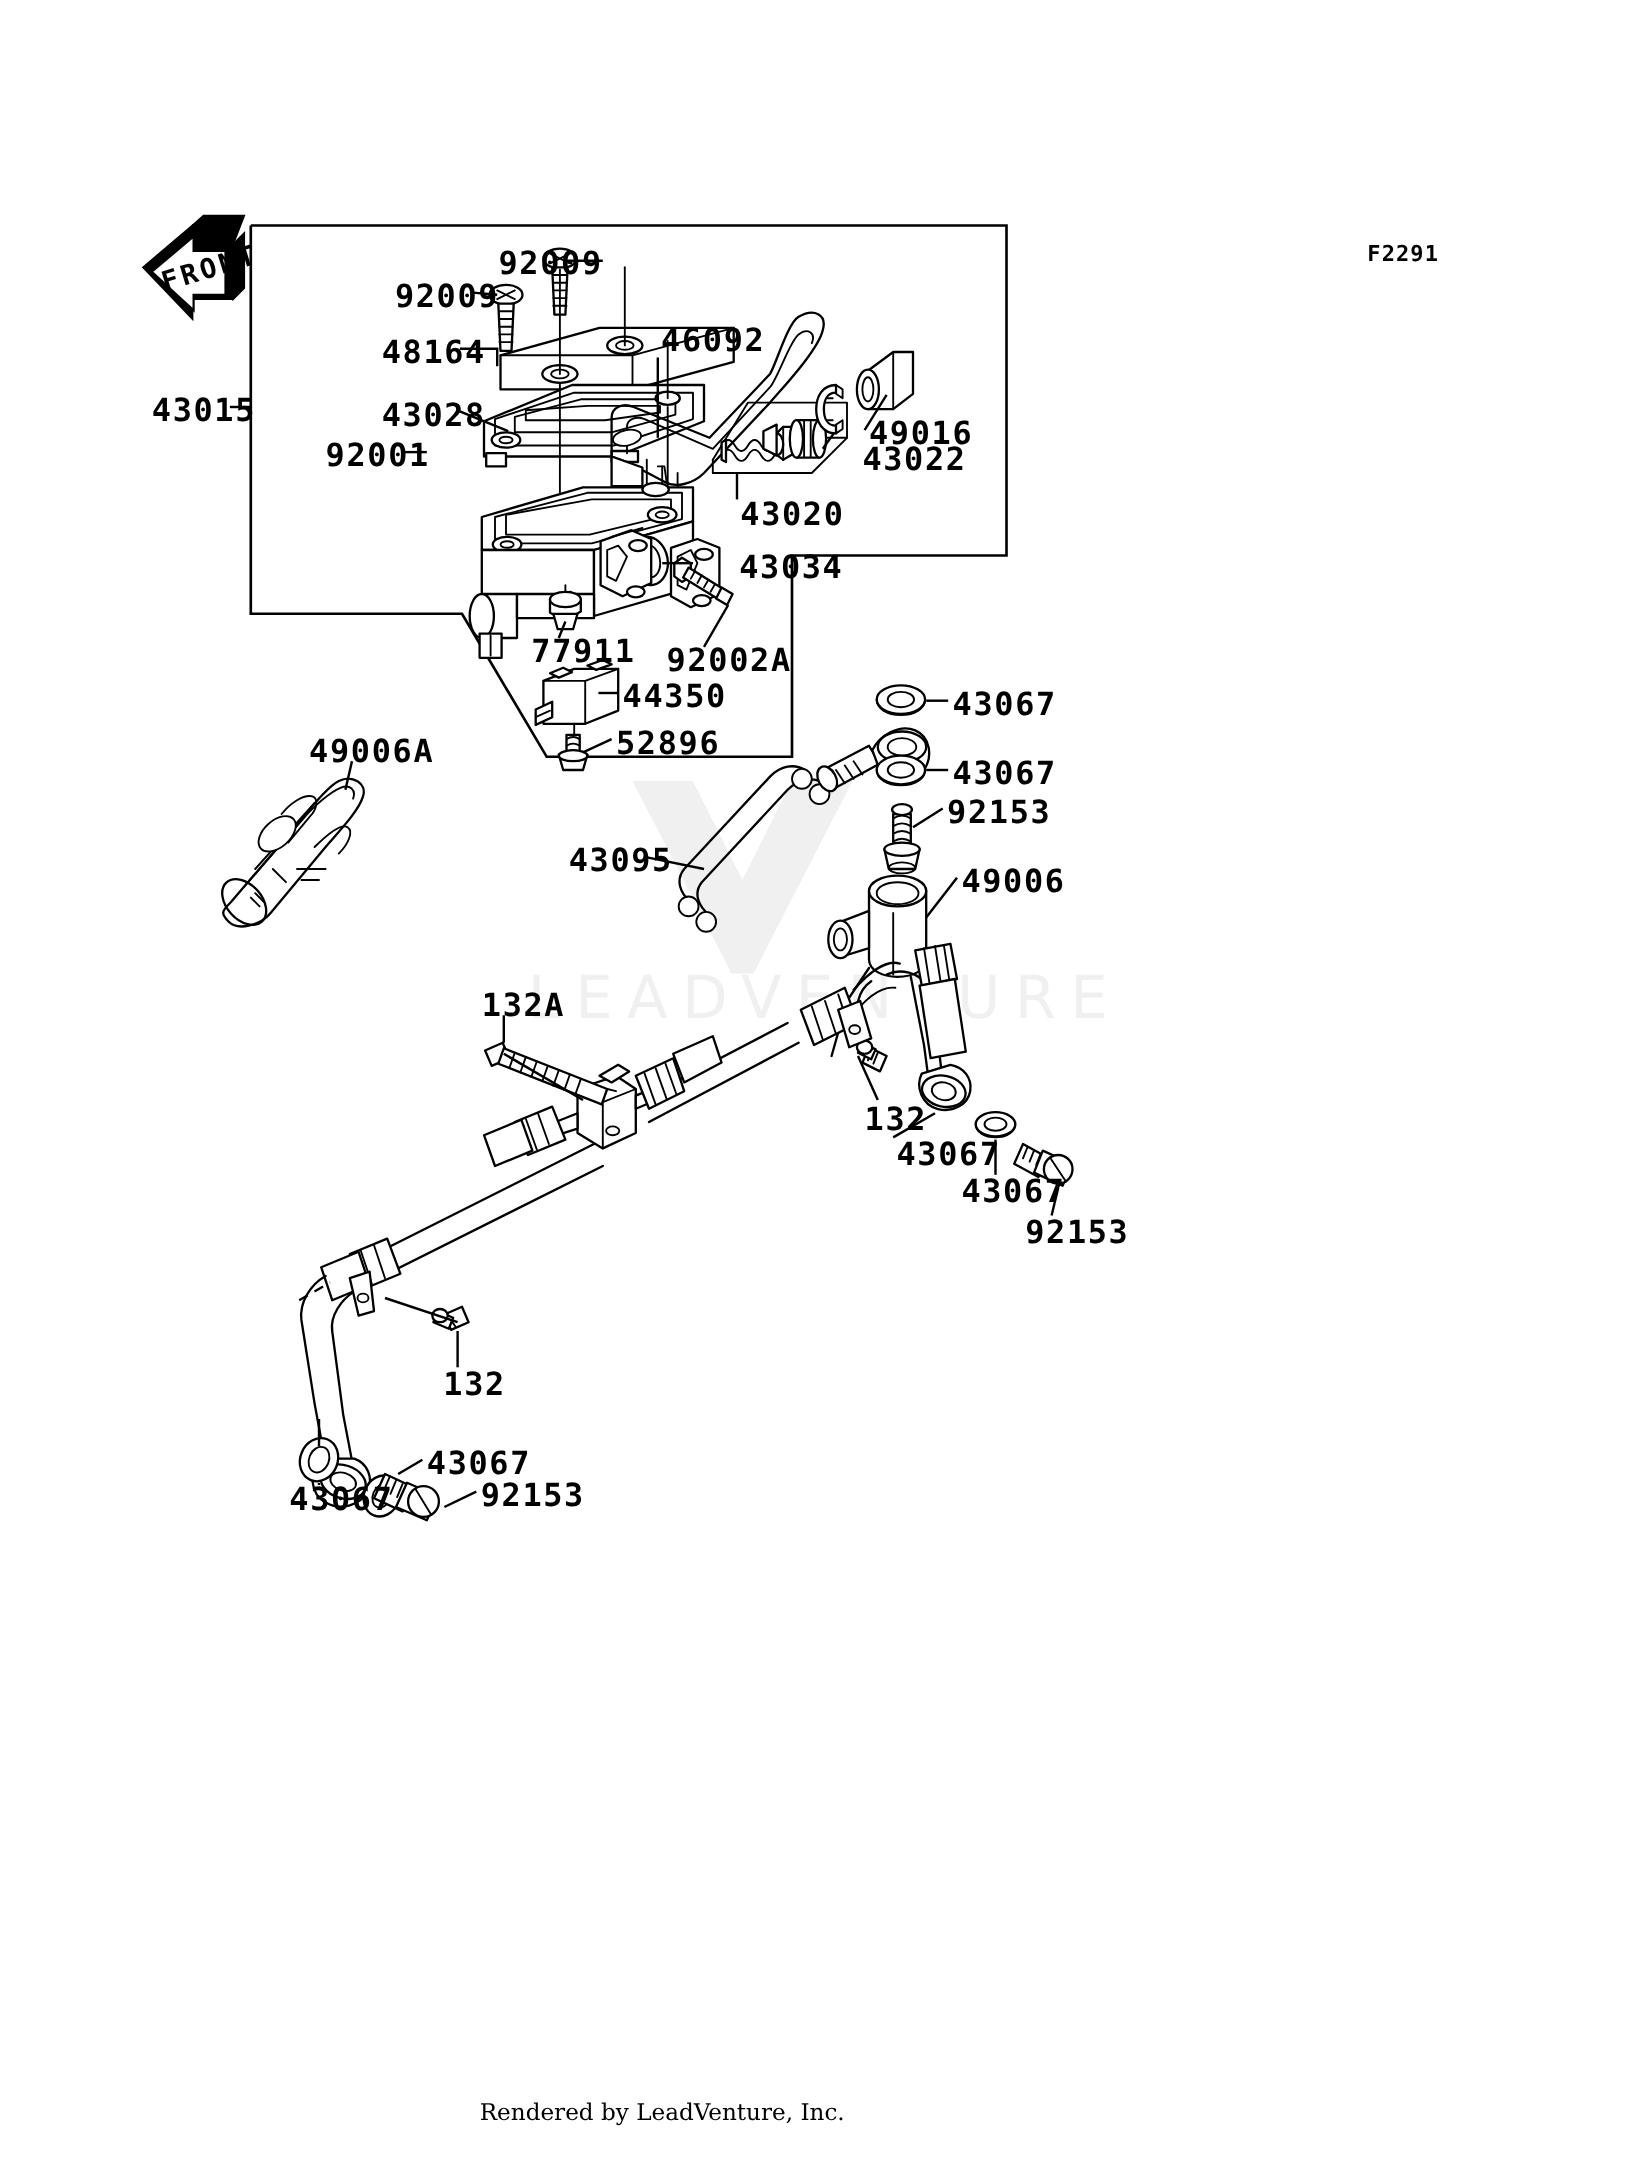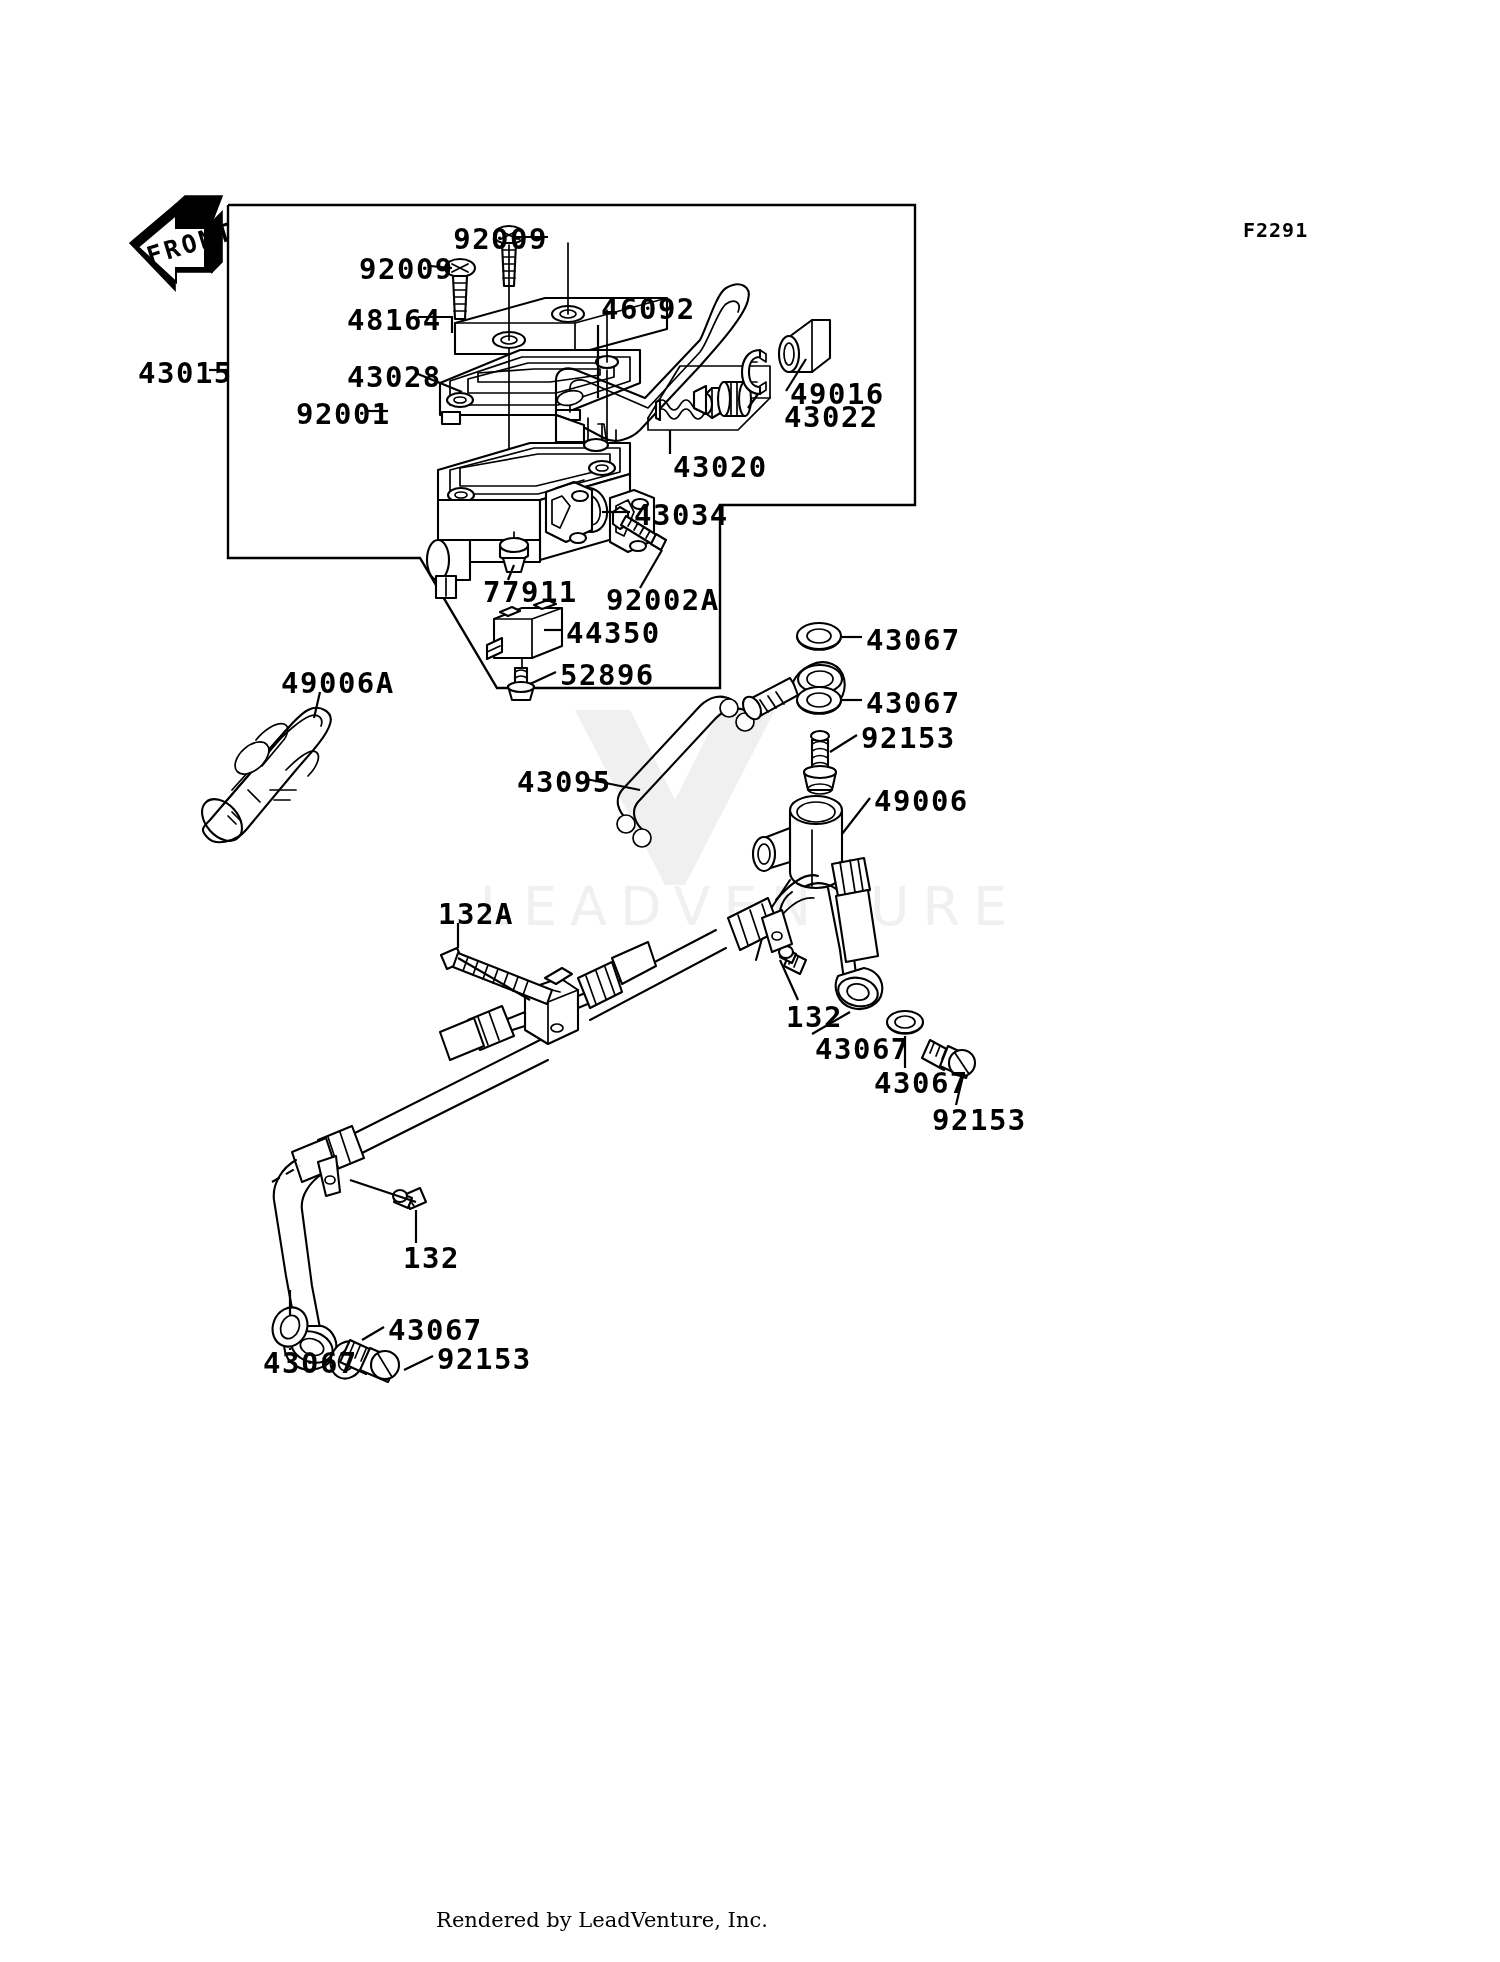--- a/index.html
+++ b/index.html
@@ -465,21 +465,21 @@
   <div class="lbl r" style="left:548px;top:222px;">92009</div>
   <div class="lbl" style="left:359px;top:252px;">92009</div>
   <div class="lbl" style="left:601px;top:292px;">46092</div>
   <div class="lbl" style="left:347px;top:303px;">48164</div>
   <div class="lbl" style="left:347px;top:360px;">43028</div>
   <div class="lbl" style="left:790px;top:377px;">49016</div>
   <div class="lbl" style="left:752px;top:400px;margin-left:32px;">43022</div>
   <div class="lbl" style="left:138px;top:356px;">43015</div>
   <div class="lbl" style="left:296px;top:397px;">92001</div>
   <div class="lbl" style="left:673px;top:450px;">43020</div>
-  <div class="lbl" style="left:634px;top:498px;">43034</div>
+  <div class="lbl" style="left:634px;top:498px;padding-left:38px;">43034</div>
   <div class="lbl" style="left:483px;top:575px;">77911</div>
   <div class="lbl" style="left:606px;top:583px;">92002A</div>
   <div class="lbl" style="left:566px;top:616px;">44350</div>
   <div class="lbl" style="left:560px;top:658px;">52896</div>
   <div class="lbl" style="left:866px;top:623px;">43067</div>
   <div class="lbl" style="left:866px;top:686px;">43067</div>
   <div class="lbl" style="left:281px;top:666px;">49006A</div>
   <div class="lbl" style="left:861px;top:721px;">92153</div>
   <div class="lbl" style="left:517px;top:765px;">43095</div>
   <div class="lbl" style="left:874px;top:784px;">49006</div>

